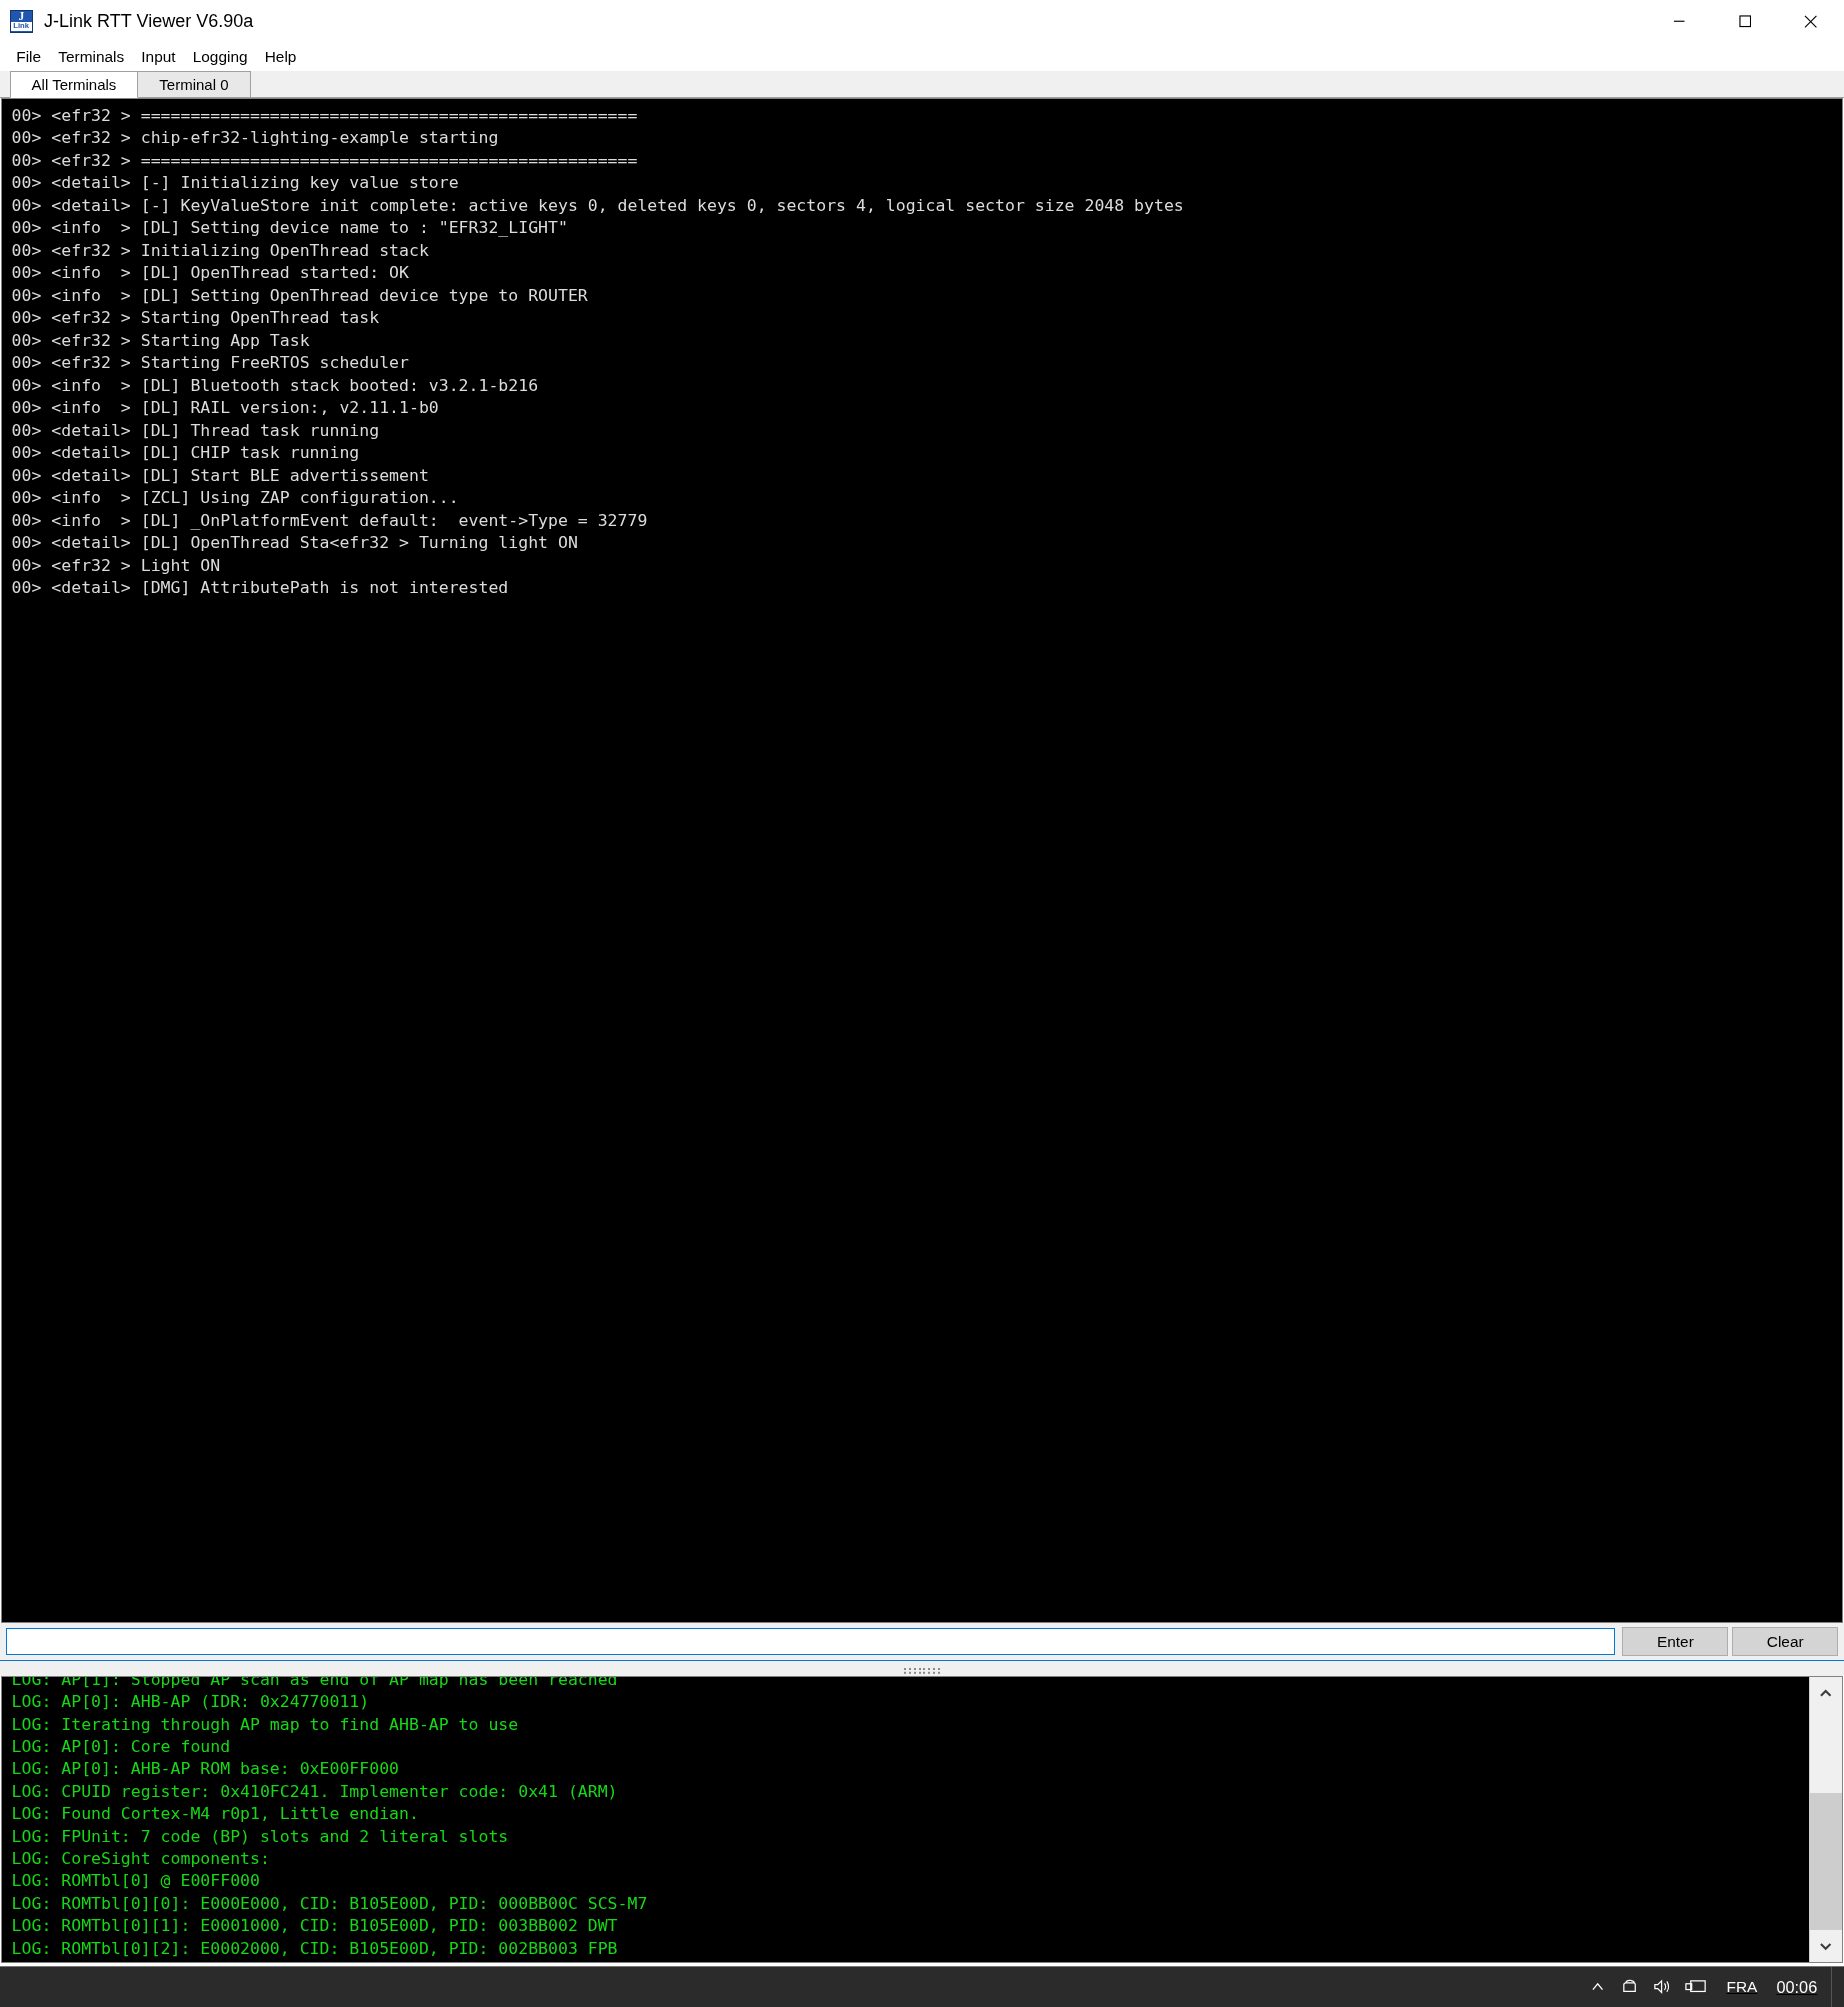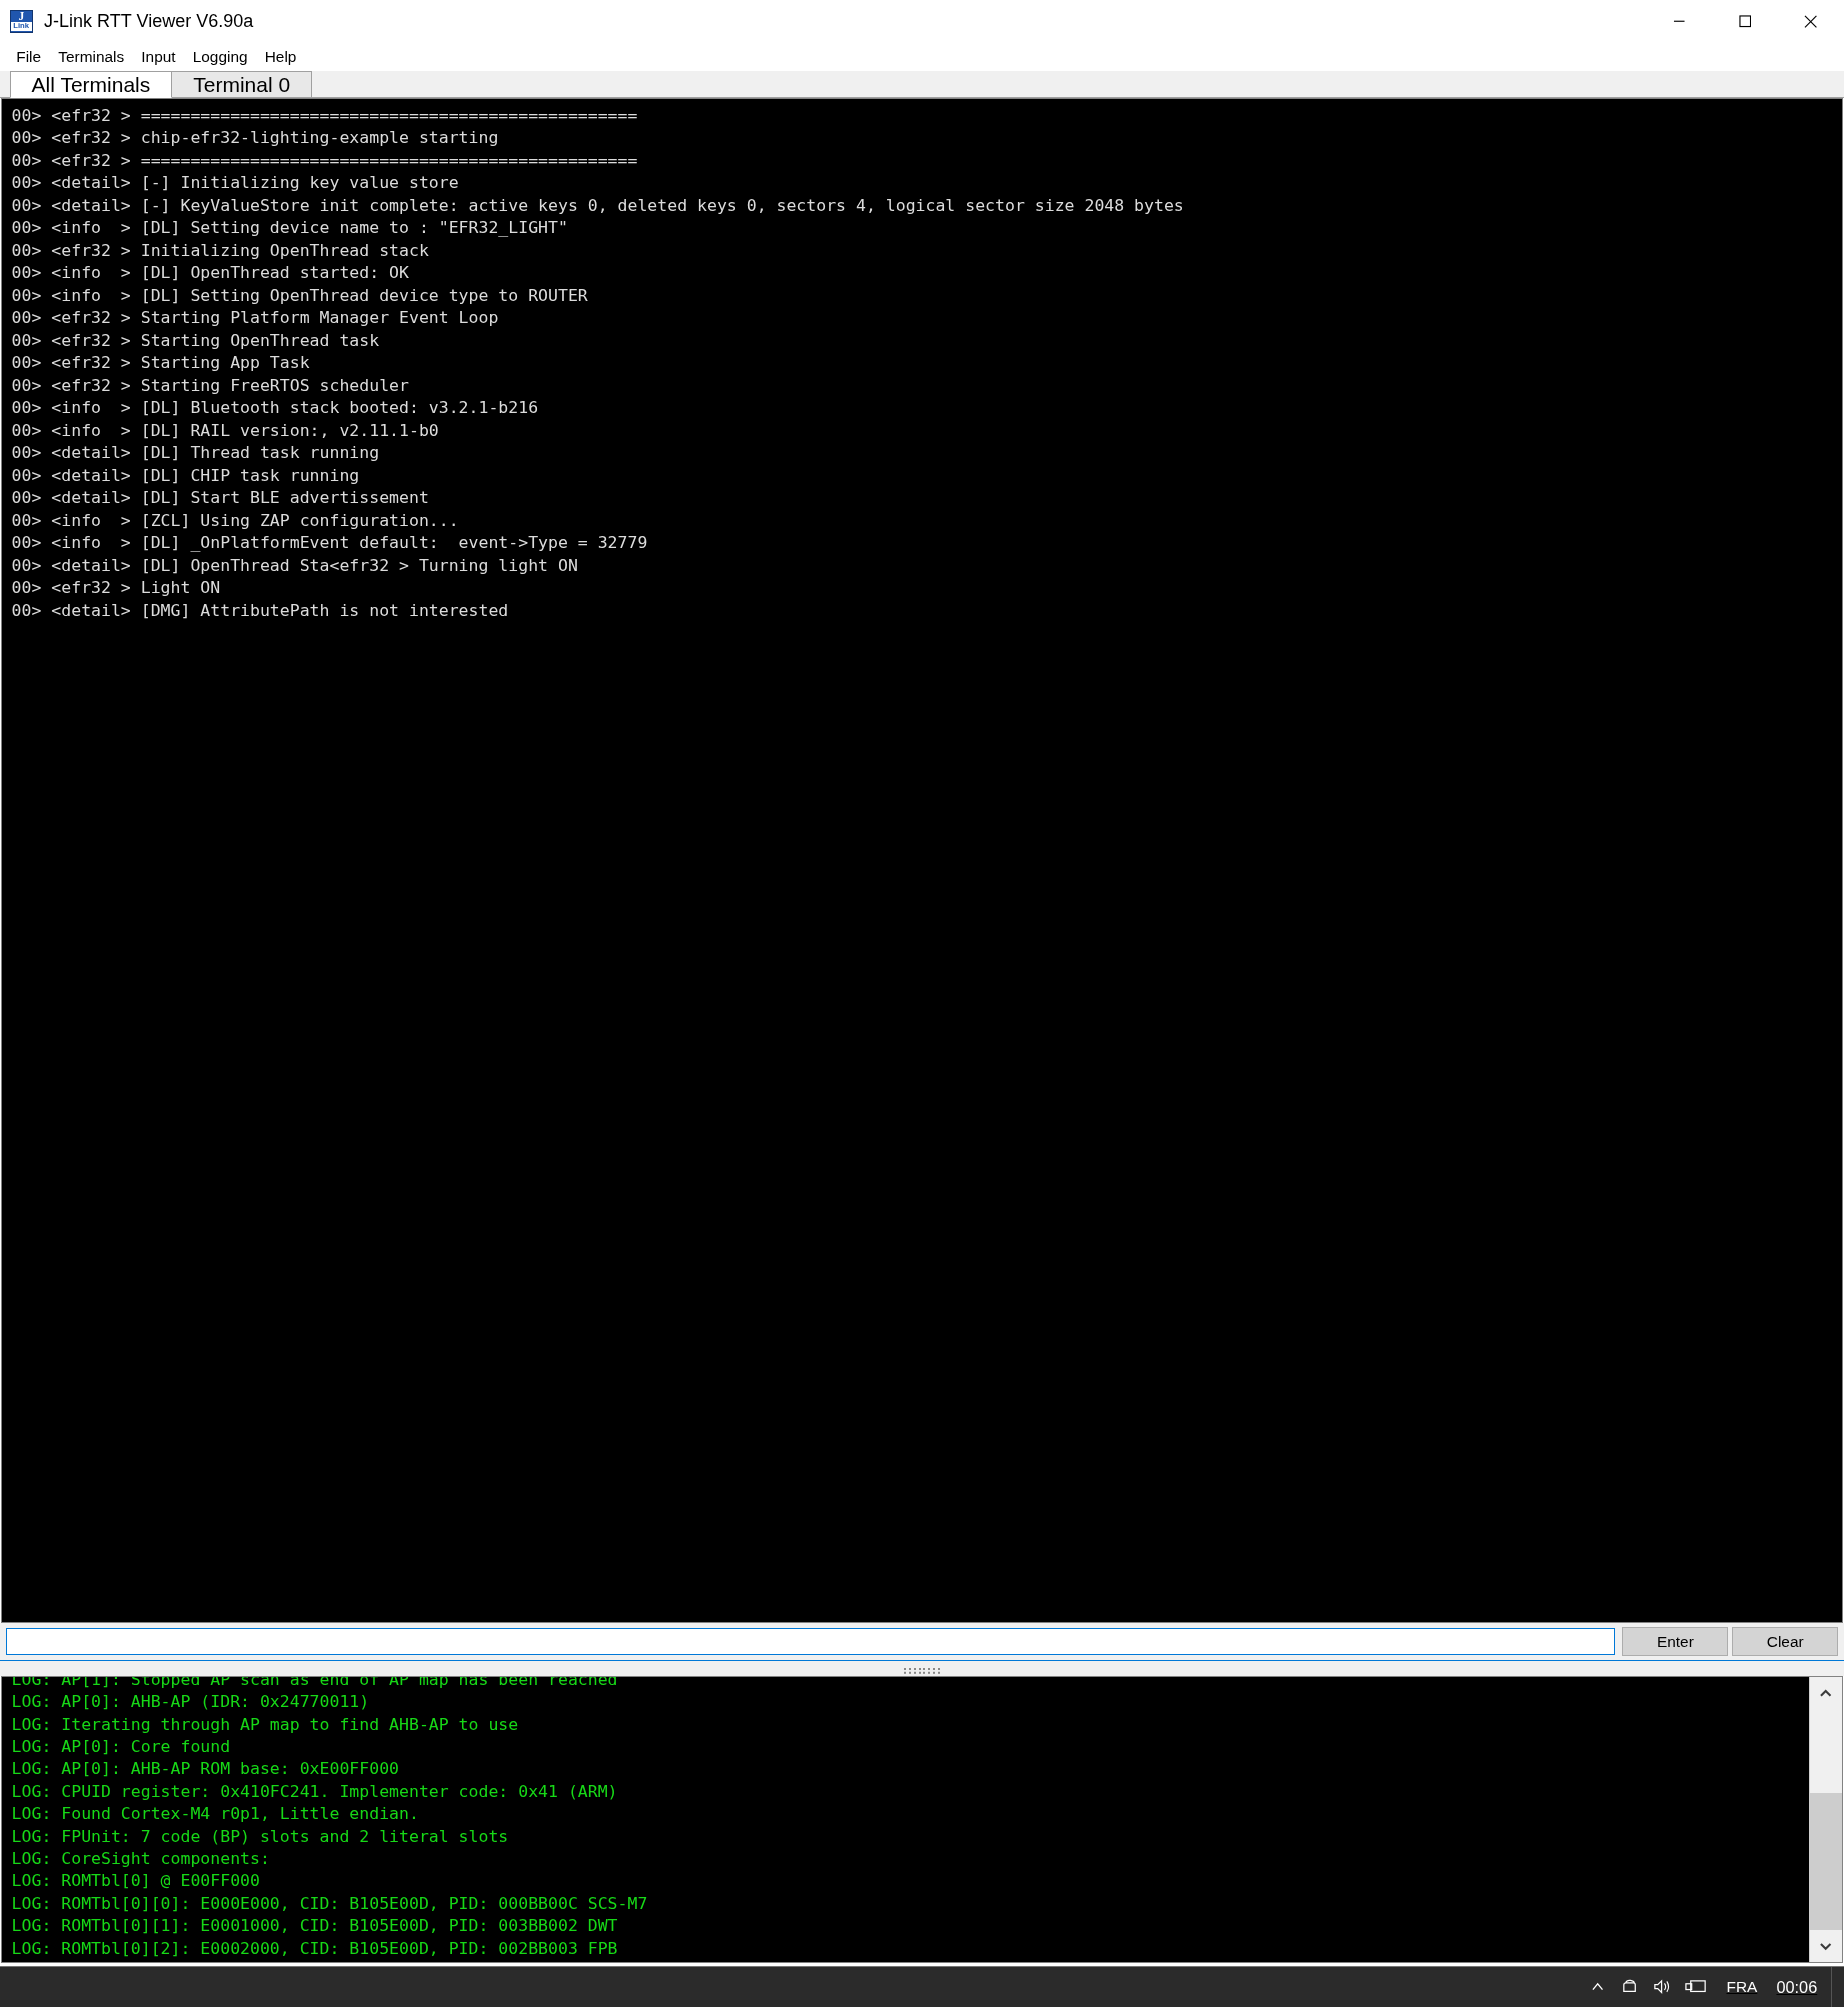--- a/index.html
+++ b/index.html
@@ -118,21 +118,21 @@
     align-items: flex-end;
     border-bottom: 1px solid #a0a0a0;
     padding-left: 9.6px;
     box-sizing: border-box;
   }
   .tab {
     height: 26px;
     padding: 0 21px;
     display: flex;
     align-items: center;
-    font-size: 21px;
+    font-size: 15px;
     color: #000000;
     background: #e8e8e8;
     border: 1px solid #a0a0a0;
     border-bottom: none;
     margin-right: -1px;
     box-sizing: border-box;
   }
   .tab.active {
     background: #ffffff;
     border-bottom: 1px solid #ffffff;
@@ -390,21 +390,20 @@
     <div class="terminal-inner" id="terminal-lines">
         <div class="tline">00&gt; &lt;efr32 &gt; ==================================================</div>
         <div class="tline">00&gt; &lt;efr32 &gt; chip-efr32-lighting-example starting</div>
         <div class="tline">00&gt; &lt;efr32 &gt; ==================================================</div>
         <div class="tline">00&gt; &lt;detail&gt; [-] Initializing key value store</div>
         <div class="tline">00&gt; &lt;detail&gt; [-] KeyValueStore init complete: active keys 0, deleted keys 0, sectors 4, logical sector size 2048 bytes</div>
         <div class="tline">00&gt; &lt;info  &gt; [DL] Setting device name to : "EFR32_LIGHT"</div>
         <div class="tline">00&gt; &lt;efr32 &gt; Initializing OpenThread stack</div>
         <div class="tline">00&gt; &lt;info  &gt; [DL] OpenThread started: OK</div>
         <div class="tline">00&gt; &lt;info  &gt; [DL] Setting OpenThread device type to ROUTER</div>
-        <div class="tline">00&gt; &lt;efr32 &gt; Starting Platform Manager Event Loop</div>
         <div class="tline">00&gt; &lt;efr32 &gt; Starting OpenThread task</div>
         <div class="tline">00&gt; &lt;efr32 &gt; Starting App Task</div>
         <div class="tline">00&gt; &lt;efr32 &gt; Starting FreeRTOS scheduler</div>
         <div class="tline">00&gt; &lt;info  &gt; [DL] Bluetooth stack booted: v3.2.1-b216</div>
         <div class="tline">00&gt; &lt;info  &gt; [DL] RAIL version:, v2.11.1-b0</div>
         <div class="tline">00&gt; &lt;detail&gt; [DL] Thread task running</div>
         <div class="tline">00&gt; &lt;detail&gt; [DL] CHIP task running</div>
         <div class="tline">00&gt; &lt;detail&gt; [DL] Start BLE advertissement</div>
         <div class="tline">00&gt; &lt;info  &gt; [ZCL] Using ZAP configuration...</div>
         <div class="tline">00&gt; &lt;info  &gt; [DL] _OnPlatformEvent default:  event-&gt;Type = 32779</div>

